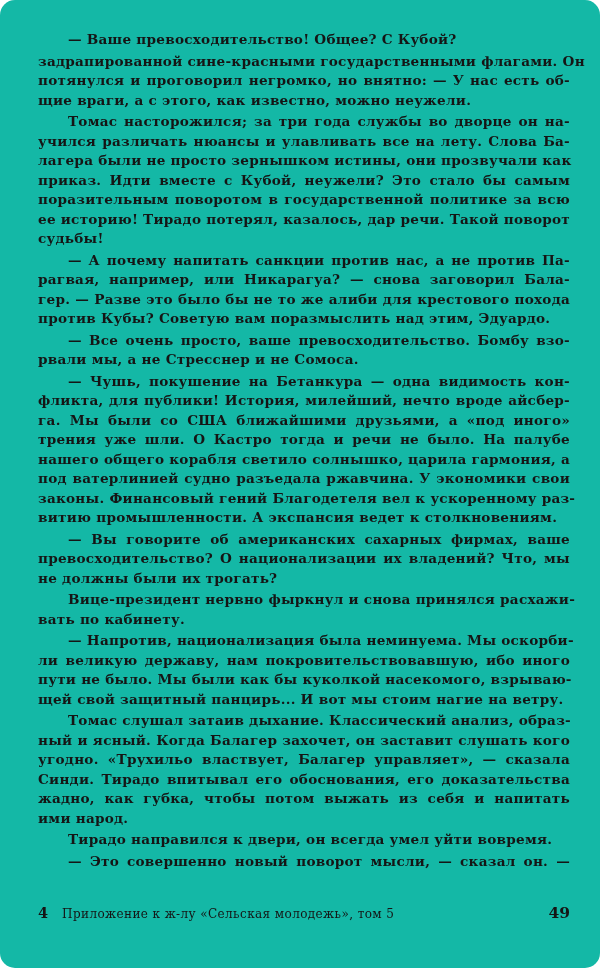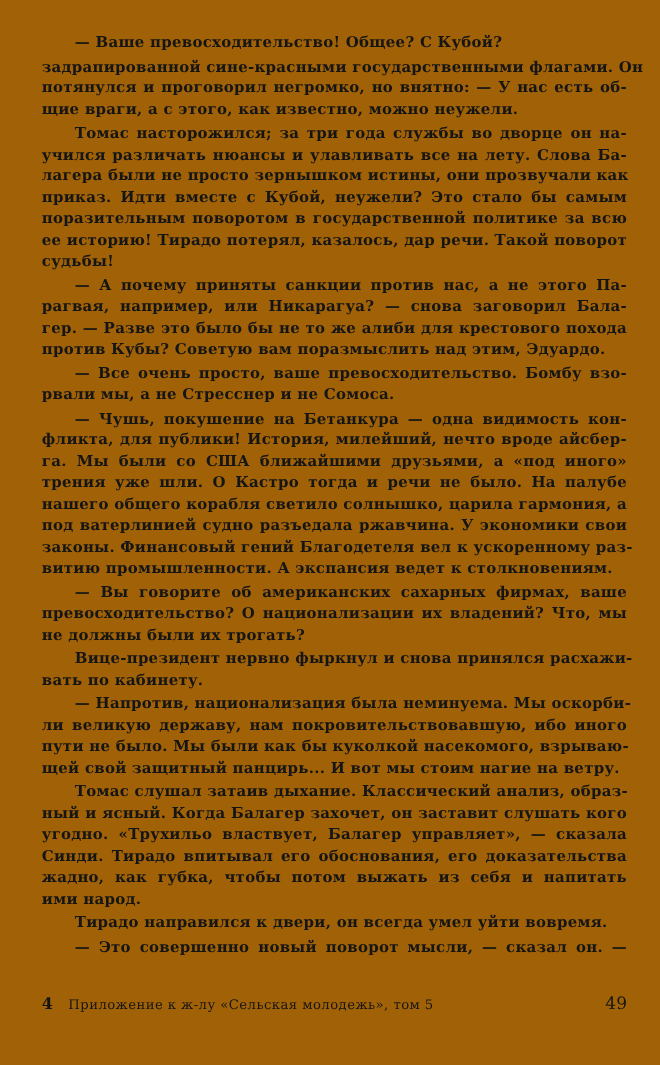--- a/index.html
+++ b/index.html
@@ -4,24 +4,25 @@
 <style>
   html, body {
     margin: 0;
     padding: 0;
     background: #ffffff;
   }
   .page {
     position: relative;
     width: 600px;
     height: 968px;
-    background: #a16207;
+    background: #14b8a6;
     overflow: hidden;
     font-family: "DejaVu Serif", "Liberation Serif", serif;
     color: #151515;
+    border-radius: 15px;
   }
   .text-block {
     position: absolute;
     left: 38px;
     top: 30px;
     width: 532px;
   }
   .paragraph {
     margin: 0 0 2px 0;
   }
@@ -60,21 +61,21 @@
     font-size: 14.5px;
     font-weight: bold;
   }
   .footnote {
     font-size: 12px;
     font-weight: 400;
     letter-spacing: 0.4px;
   }
   .pagenum {
     font-size: 15.5px;
-    font-weight: normal;
+    font-weight: bold;
   }
 </style>
 </head>
 <body>
 
 <div class="page">
   <div class="text-block">
       <div class="paragraph">
         <div class="line first last">— Ваше превосходительство! Общее? С Кубой?</div>
       </div>
@@ -86,21 +87,21 @@
       <div class="paragraph">
         <div class="line first">Томас насторожился; за три года службы во дворце он на-</div>
         <div class="line">учился различать нюансы и улавливать все на лету. Слова Ба-</div>
         <div class="line">лагера были не просто зернышком истины, они прозвучали как</div>
         <div class="line">приказ. Идти вместе с Кубой, неужели? Это стало бы самым</div>
         <div class="line">поразительным поворотом в государственной политике за всю</div>
         <div class="line">ее историю! Тирадо потерял, казалось, дар речи. Такой поворот</div>
         <div class="line last">судьбы!</div>
       </div>
       <div class="paragraph">
-        <div class="line first">— А почему приняты санкции против нас, а не этого Па-</div>
+        <div class="line first">— А почему напитать санкции против нас, а не против Па-</div>
         <div class="line">рагвая, например, или Никарагуа? — снова заговорил Бала-</div>
         <div class="line">гер. — Разве это было бы не то же алиби для крестового похода</div>
         <div class="line last">против Кубы? Советую вам поразмыслить над этим, Эдуардо.</div>
       </div>
       <div class="paragraph">
         <div class="line first">— Все очень просто, ваше превосходительство. Бомбу взо-</div>
         <div class="line last">рвали мы, а не Стресснер и не Сомоса.</div>
       </div>
       <div class="paragraph">
         <div class="line first">— Чушь, покушение на Бетанкура — одна видимость кон-</div>

